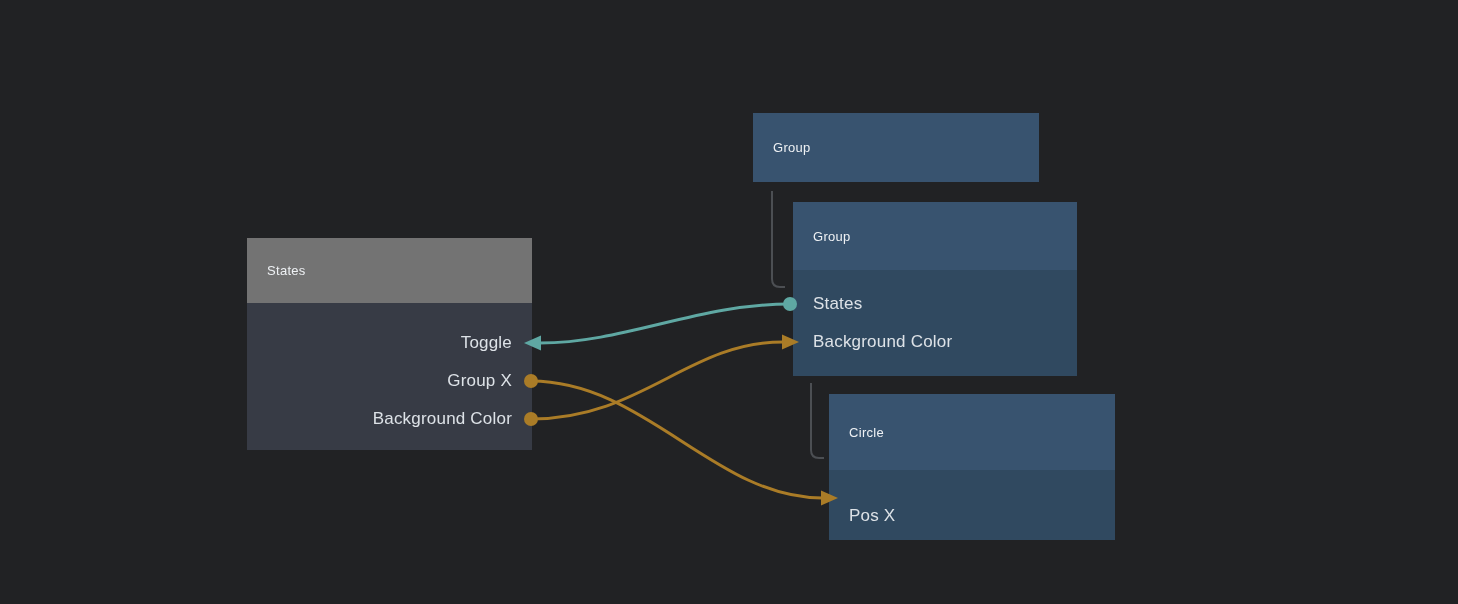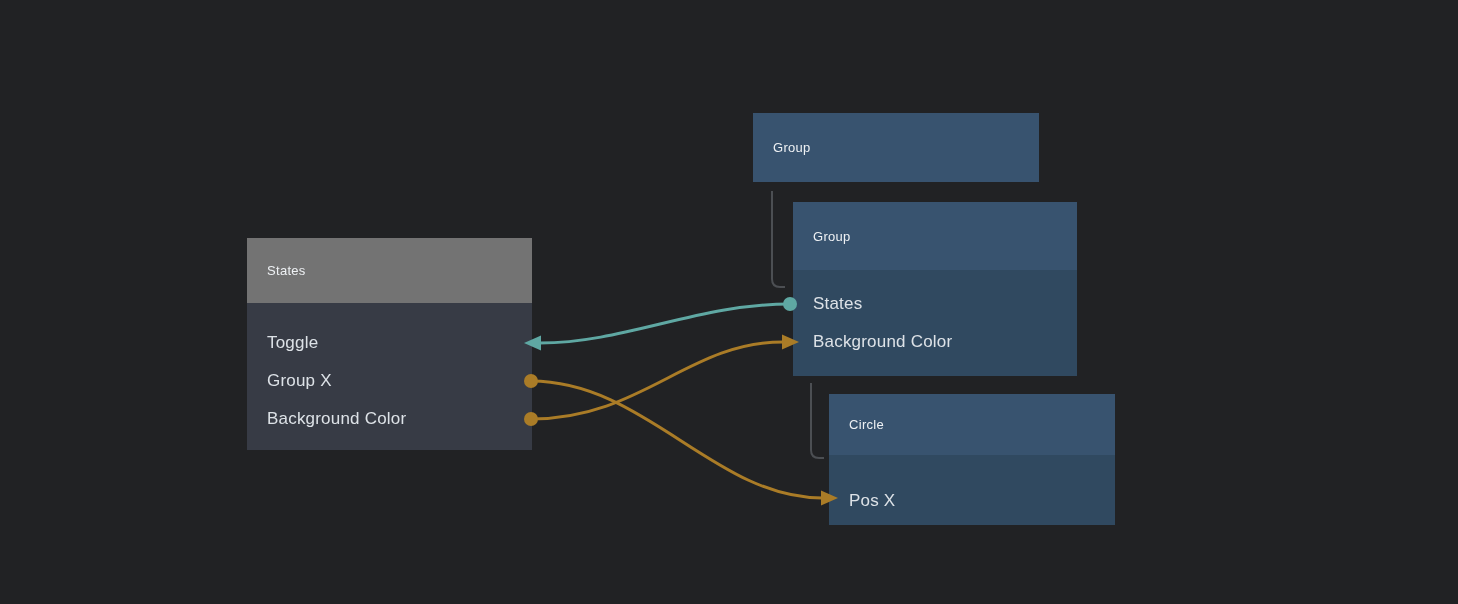--- a/index.html
+++ b/index.html
@@ -39,37 +39,37 @@
   .node-body { box-sizing: border-box; }
   .port {
     height: 38px; line-height: 38px;
     padding: 0 20px;
     font-size: 17px;
     color: #dde2e7;
     letter-spacing: 0.2px;
     white-space: nowrap;
     box-sizing: border-box;
   }
-  .ports-right .port { }
+  .ports-right .port { text-align: right; }
   .ports-left  .port { text-align: left; }
 
   
   .node-states { left: 247px; top: 238px; width: 285px; }
   .node-states .node-header { height: 65px; }
   .node-states .node-body   { height: 147px; padding-top: 21px; }
 
   .node-group-outer { left: 753px; top: 113px; width: 286px; }
   .node-group-outer .node-header { height: 69px; }
 
   .node-group-inner { left: 793px; top: 202px; width: 284px; }
   .node-group-inner .node-header { height: 68px; }
   .node-group-inner .node-body   { height: 106px; padding-top: 15px; }
 
   .node-circle { left: 829px; top: 394px; width: 286px; }
-  .node-circle .node-header { height: 61px; align-items: center; }
+  .node-circle .node-header { height: 76px; align-items: center; }
   .node-circle .node-body   { height: 70px; padding-top: 27px; }
 </style>
 </head>
 <body>
 
 <div class="canvas" style="background: rgb(33, 34, 36);">
 
   <div class="node node-states">
     <div class="node-header" style="background: #737373;">
       <span class="node-title">States</span>

